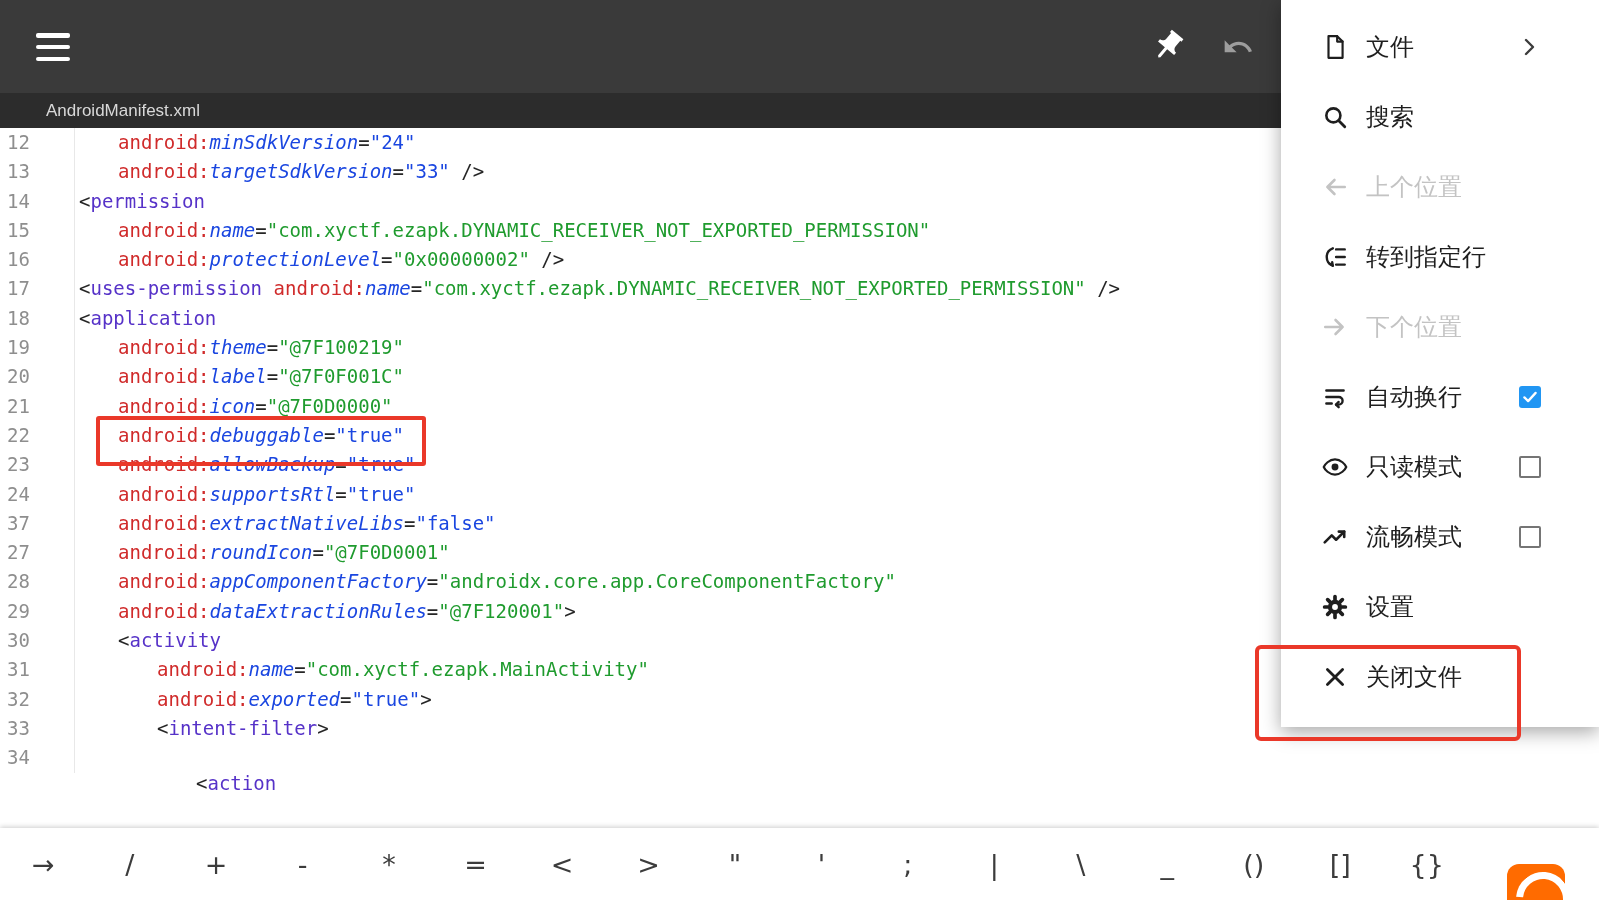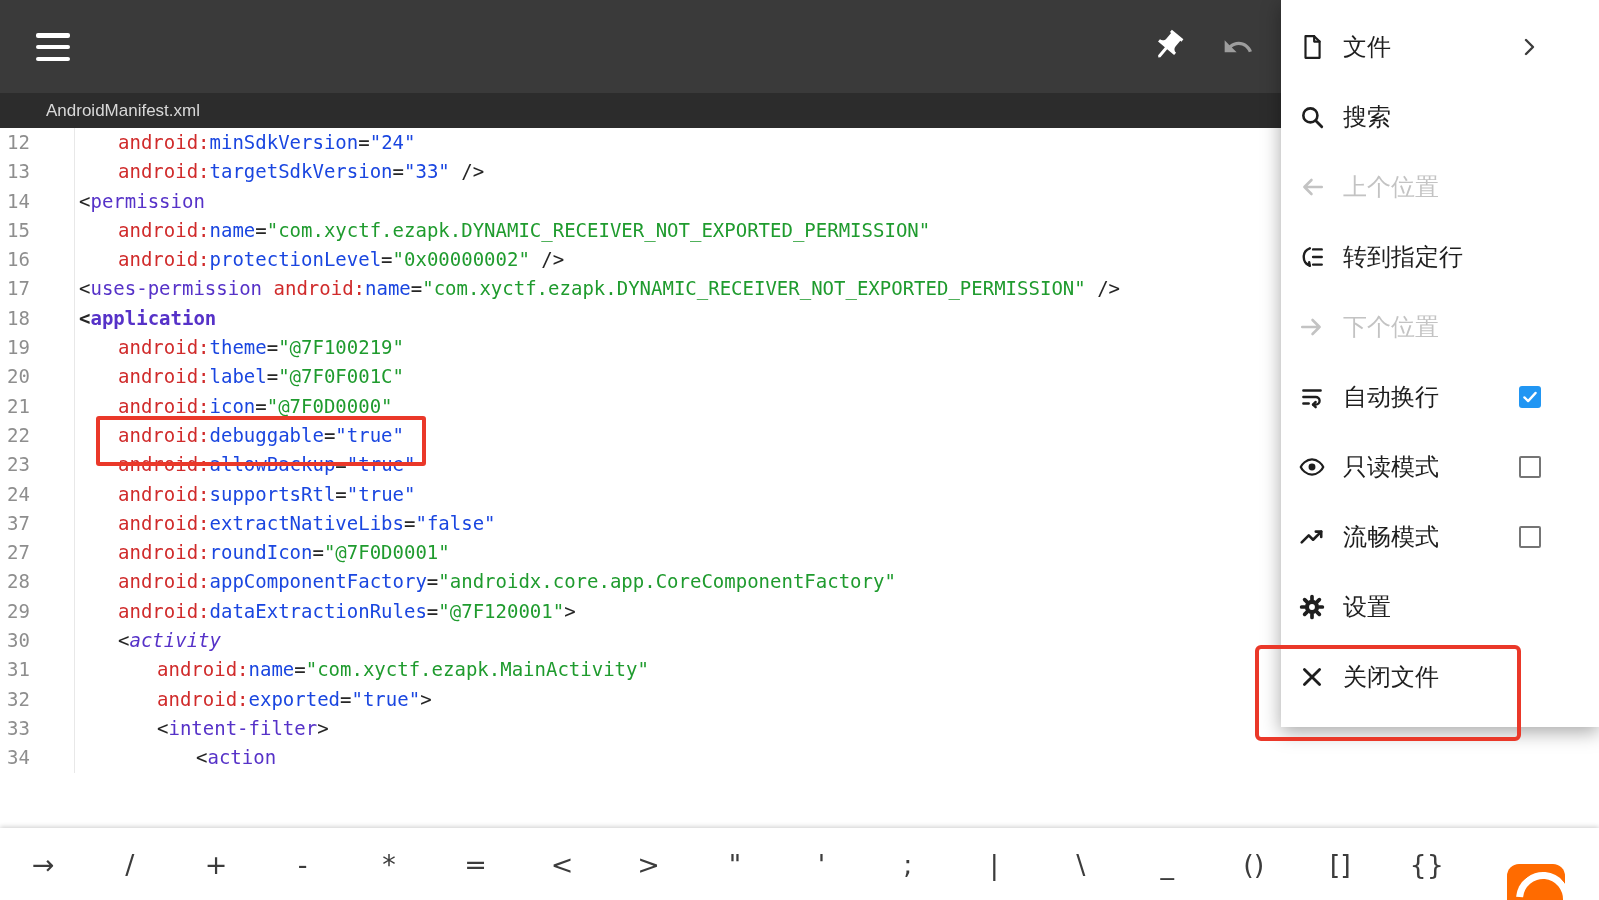--- a/index.html
+++ b/index.html
@@ -19,35 +19,35 @@
   .tab{height:35px;line-height:35px;padding-left:26px;color:#d8d8d8;font-size:17px;display:inline-block;margin-left:20px;}
   
   .editor{
     position:absolute;left:0;top:128px;right:0;bottom:72px;background:#fff;overflow:hidden;
     font-family:"DejaVu Sans Mono",monospace;font-size:19px;z-index:0;
   }
   .code-line{display:flex;height:29.3px;line-height:29.3px;white-space:pre;}
   .ln{flex:0 0 75px;width:75px;box-sizing:border-box;padding-left:7px;color:#8e8e8e;border-right:1px solid #e8e8e8;}
   .code{white-space:pre;}
   .tk-ns{color:var(--syn-ns,#d02b2b);}
-  .tk-attr{color:var(--syn-attr,#1a46e0);}
+  .tk-attr{color:var(--syn-attr,#1a46e0);font-style:italic;}
   .tk-tag{color:var(--syn-tag,#5632c8);}
   .tk-str{color:var(--syn-str,#1f9b2e);}
   .tk-lit{color:var(--syn-lit,#1a46e0);}
   .tk-punct{color:var(--syn-punct,#262626);}
   
   .anno-box{position:absolute;border:4px solid var(--annotation,#ea3829);border-radius:3px;z-index:30;pointer-events:none;}
   .anno-code{left:96px;top:416px;width:322px;height:42px;}
   .anno-menu{left:1255px;top:645px;width:258px;height:88px;border-radius:6px;}
   
   .menu-panel{
     position:absolute;left:1281px;top:0;width:318px;height:727px;background:#fff;
     box-shadow:0 5px 18px rgba(0,0,0,.35);z-index:10;padding-top:12px;box-sizing:border-box;
   }
-  .menu-item{height:70px;display:flex;align-items:center;padding:0 58px 0 18px;color:#1e1e1e;cursor:pointer;}
+  .menu-item{height:70px;display:flex;align-items:center;padding:0 58px 0 18px;color:#1e1e1e;cursor:pointer;margin-left:23px;}
   .menu-item.disabled{color:#c3c3c3;cursor:default;font-family:Liberation Mono, monospace;}
   .mi-icon{width:26px;height:26px;flex:0 0 26px;display:flex;align-items:center;justify-content:center;}
   .mi-icon svg{width:26px;height:26px;display:block;}
   .mi-label{margin-left:18px;font-size:24px;white-space:nowrap;}
   .trailing{margin-left:auto;display:flex;align-items:center;color:#3c3c3c;}
   .checkbox{width:22px;height:22px;margin-left:auto;border:2.5px solid #757575;border-radius:2px;box-sizing:border-box;}
   .checkbox.checked{border:none;background:var(--accent,#2196f3);display:flex;align-items:center;justify-content:center;border-radius:3px;}
   .checkbox.checked svg{width:18px;height:18px;}
   
   .symbolbar{
@@ -87,36 +87,36 @@
 </div>
 
 <div class="editor">
   <div id="code-lines">
       <div class="code-line"><span class="ln">12</span><span class="code" style="padding-left: 43px;"><span class="tk-ns">android:</span><span class="tk-attr">minSdkVersion</span><span class="tk-punct">=</span><span class="tk-lit">"24"</span></span></div>
       <div class="code-line"><span class="ln">13</span><span class="code" style="padding-left: 43px;"><span class="tk-ns">android:</span><span class="tk-attr">targetSdkVersion</span><span class="tk-punct">=</span><span class="tk-lit">"33"</span><span class="tk-punct"> /&gt;</span></span></div>
       <div class="code-line"><span class="ln">14</span><span class="code" style="padding-left: 4px;"><span class="tk-punct">&lt;</span><span class="tk-tag">permission</span></span></div>
       <div class="code-line"><span class="ln">15</span><span class="code" style="padding-left: 43px;"><span class="tk-ns">android:</span><span class="tk-attr">name</span><span class="tk-punct">=</span><span class="tk-str">"com.xyctf.ezapk.DYNAMIC_RECEIVER_NOT_EXPORTED_PERMISSION"</span></span></div>
       <div class="code-line"><span class="ln">16</span><span class="code" style="padding-left: 43px;"><span class="tk-ns">android:</span><span class="tk-attr">protectionLevel</span><span class="tk-punct">=</span><span class="tk-str">"0x00000002"</span><span class="tk-punct"> /&gt;</span></span></div>
       <div class="code-line"><span class="ln">17</span><span class="code" style="padding-left: 4px;"><span class="tk-punct">&lt;</span><span class="tk-tag">uses-permission</span><span class="tk-punct"> </span><span class="tk-ns">android:</span><span class="tk-attr">name</span><span class="tk-punct">=</span><span class="tk-str">"com.xyctf.ezapk.DYNAMIC_RECEIVER_NOT_EXPORTED_PERMISSION"</span><span class="tk-punct"> /&gt;</span></span></div>
-      <div class="code-line"><span class="ln">18</span><span class="code" style="padding-left: 4px; font-weight: bold;"><span class="tk-punct">&lt;</span><span class="tk-tag">application</span></span></div>
+      <div class="code-line"><span class="ln">18</span><span class="code" style="padding-left: 4px;"><span class="tk-punct">&lt;</span><span class="tk-tag">application</span></span></div>
       <div class="code-line"><span class="ln">19</span><span class="code" style="padding-left: 43px;"><span class="tk-ns">android:</span><span class="tk-attr">theme</span><span class="tk-punct">=</span><span class="tk-str">"@7F100219"</span></span></div>
       <div class="code-line"><span class="ln">20</span><span class="code" style="padding-left: 43px;"><span class="tk-ns">android:</span><span class="tk-attr">label</span><span class="tk-punct">=</span><span class="tk-str">"@7F0F001C"</span></span></div>
       <div class="code-line"><span class="ln">21</span><span class="code" style="padding-left: 43px;"><span class="tk-ns">android:</span><span class="tk-attr">icon</span><span class="tk-punct">=</span><span class="tk-str">"@7F0D0000"</span></span></div>
       <div class="code-line"><span class="ln">22</span><span class="code" style="padding-left: 43px;"><span class="tk-ns">android:</span><span class="tk-attr">debuggable</span><span class="tk-punct">=</span><span class="tk-lit">"true"</span></span></div>
       <div class="code-line"><span class="ln">23</span><span class="code" style="padding-left: 43px;"><span class="tk-ns">android:</span><span class="tk-attr">allowBackup</span><span class="tk-punct">=</span><span class="tk-lit">"true"</span></span></div>
       <div class="code-line"><span class="ln">24</span><span class="code" style="padding-left: 43px;"><span class="tk-ns">android:</span><span class="tk-attr">supportsRtl</span><span class="tk-punct">=</span><span class="tk-lit">"true"</span></span></div>
       <div class="code-line"><span class="ln">37</span><span class="code" style="padding-left: 43px;"><span class="tk-ns">android:</span><span class="tk-attr">extractNativeLibs</span><span class="tk-punct">=</span><span class="tk-lit">"false"</span></span></div>
       <div class="code-line"><span class="ln">27</span><span class="code" style="padding-left: 43px;"><span class="tk-ns">android:</span><span class="tk-attr">roundIcon</span><span class="tk-punct">=</span><span class="tk-str">"@7F0D0001"</span></span></div>
       <div class="code-line"><span class="ln">28</span><span class="code" style="padding-left: 43px;"><span class="tk-ns">android:</span><span class="tk-attr">appComponentFactory</span><span class="tk-punct">=</span><span class="tk-str">"androidx.core.app.CoreComponentFactory"</span></span></div>
       <div class="code-line"><span class="ln">29</span><span class="code" style="padding-left: 43px;"><span class="tk-ns">android:</span><span class="tk-attr">dataExtractionRules</span><span class="tk-punct">=</span><span class="tk-str">"@7F120001"</span><span class="tk-punct">&gt;</span></span></div>
-      <div class="code-line"><span class="ln">30</span><span class="code" style="padding-left: 43px; font-style: italic;"><span class="tk-punct">&lt;</span><span class="tk-tag">activity</span></span></div>
+      <div class="code-line"><span class="ln">30</span><span class="code" style="padding-left: 43px;"><span class="tk-punct">&lt;</span><span class="tk-tag">activity</span></span></div>
       <div class="code-line"><span class="ln">31</span><span class="code" style="padding-left: 82px;"><span class="tk-ns">android:</span><span class="tk-attr">name</span><span class="tk-punct">=</span><span class="tk-str">"com.xyctf.ezapk.MainActivity"</span></span></div>
       <div class="code-line"><span class="ln">32</span><span class="code" style="padding-left: 82px;"><span class="tk-ns">android:</span><span class="tk-attr">exported</span><span class="tk-punct">=</span><span class="tk-lit">"true"</span><span class="tk-punct">&gt;</span></span></div>
       <div class="code-line"><span class="ln">33</span><span class="code" style="padding-left: 82px;"><span class="tk-punct">&lt;</span><span class="tk-tag">intent-filter</span><span class="tk-punct">&gt;</span></span></div>
-      <div class="code-line"><span class="ln">34</span><span class="code" style="padding-left: 121px;"><span class="tk-punct">&lt;</span><span class="tk-tag">action</span></span></div>
+      <div class="code-line"><span class="ln">34</span><span class="code" style="padding-left: 121px; margin-top: 26px;"><span class="tk-punct">&lt;</span><span class="tk-tag">action</span></span></div>
     </div>
 </div>
 
 <div class="anno-box anno-code"></div>
 
 <aside class="menu-panel">
   <div id="menu-items">
       <div class="menu-item">
         <span class="mi-icon">
           <svg viewBox="0 0 24 24">

